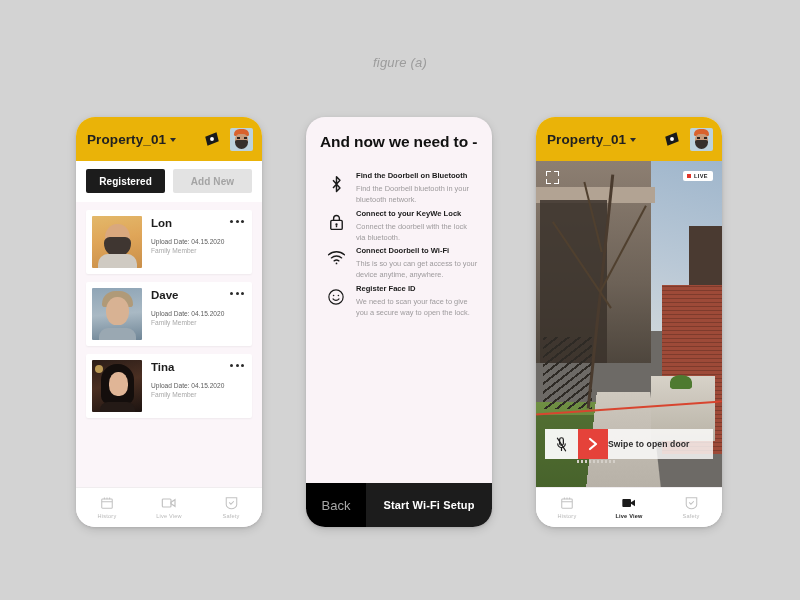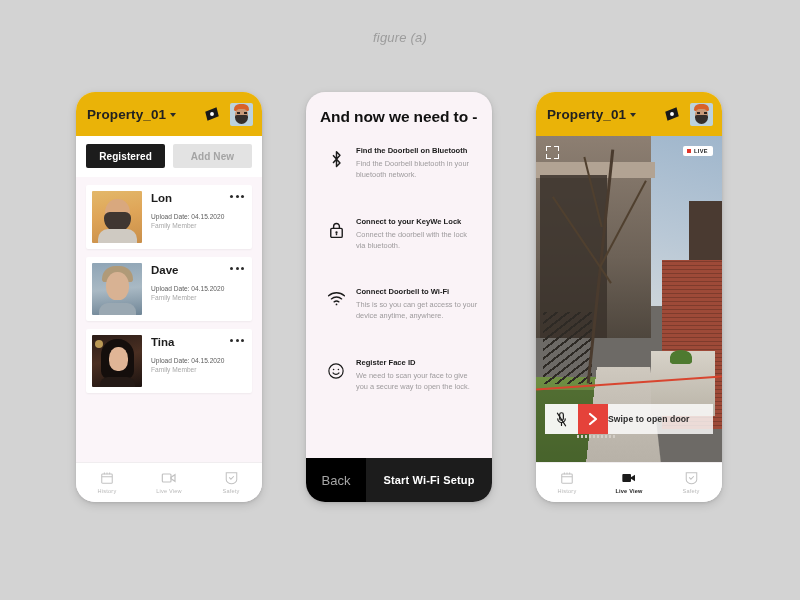--- a/index.html
+++ b/index.html
@@ -2,21 +2,21 @@
 <html><head>
 <meta charset="utf-8">
 <style>
   * { box-sizing: border-box; margin: 0; padding: 0; }
   html, body {
     width: 800px; height: 600px;
     background: #d3d3d3;
     font-family: "Liberation Sans", sans-serif;
     overflow: hidden;
   }
-  #stage { position: relative; width: 800px; height: 558px; }
+  #stage { position: relative; width: 800px; height: 558px; margin-top: 25px; }
 
   
   .figure-caption {
     position: absolute; top: 30px; left: 0; width: 800px;
     text-align: center;
     font-style: italic; font-size: 13px; color: #9c9c9c;
     letter-spacing: .2px;
   }
 
   
@@ -116,21 +116,21 @@
     border-top: 1px solid #f0edef;
   }
   .tab { flex:1 1 0; display:flex; flex-direction:column; align-items:center; gap:3px; }
   .tab svg { display:block; }
   .tab-label { font-size: 5.6px; letter-spacing:.2px; color:#b9b9b9; }
   .tab.active .tab-label { color: #242424; font-weight:600; }
 
   
   .setup-body { flex:1 1 auto; padding: 16px 14px 0; display:flex; flex-direction:column; }
   .setup-title { font-size: 15.5px; font-weight: 700; color:#111; letter-spacing:-.1px; }
-  .setup-list { margin-top: 20px; display:flex; flex-direction:column; gap: 36px; }
+  .setup-list { margin-top: 20px; display:flex; flex-direction:column; gap: 3px; }
   .setup-item { display:flex; align-items:flex-start; }
   .si-icon { flex:0 0 32px; display:flex; justify-content:center; padding-top: 4px; }
   .si-text { padding-left: 4px; }
   .si-title { font-size: 7.6px; font-weight:700; color:#1b1b1b; }
   .si-desc { font-size: 7.4px; color:#9d9a9c; line-height:1.52; margin-top:3px; max-width:125px; }
   .setup-footer { flex:0 0 44px; display:flex; }
   .btn-back {
     flex: 0 0 60px; background:#000000;
     display:flex; align-items:center; justify-content:center;
     font-size: 13px; color:#a6a6a6;

